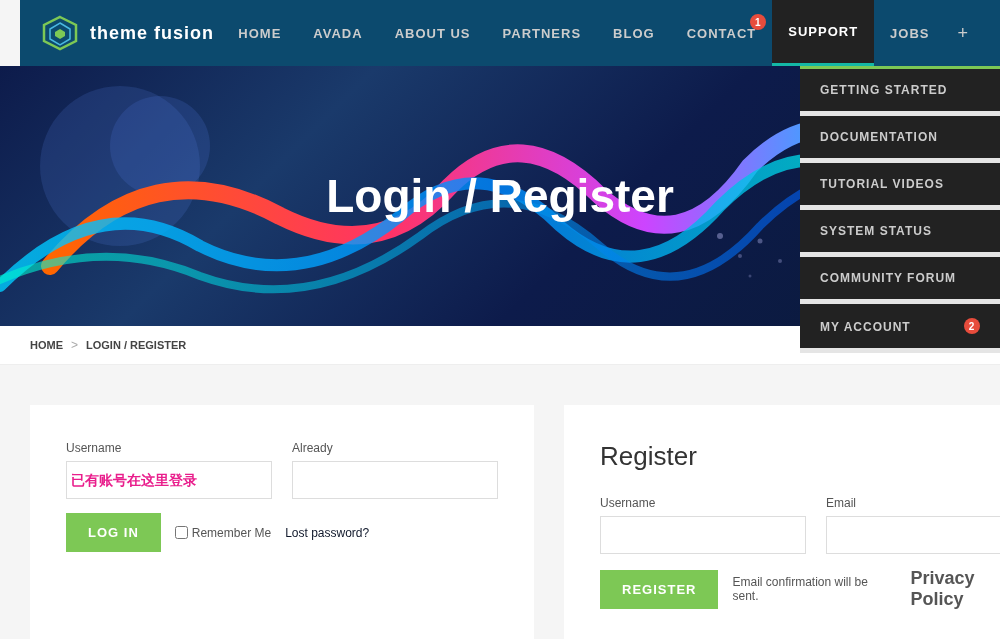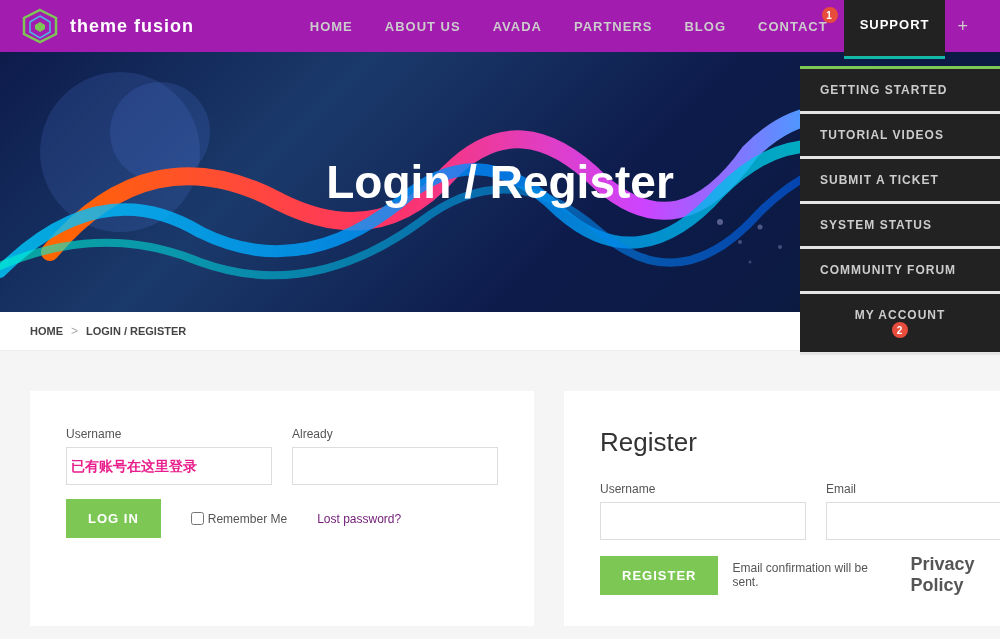--- a/index.html
+++ b/index.html
@@ -1,27 +1,28 @@
 <!DOCTYPE html>
 <html><head>
   <meta charset="utf-8">
   <style>
     * { margin: 0; padding: 0; box-sizing: border-box; }
     body { font-family: Arial, sans-serif; background: #f5f5f5; overflow-x: hidden; }
 
     
     .header {
-      background: #a21caf;
+      background: #0c4a6e;
       display: flex;
       align-items: center;
       justify-content: space-between;
       padding: 0 20px;
-      height: 52px;
+      height: 66px;
       position: relative;
       z-index: 100;
+      margin-left: 20px;
     }
     .logo {
       display: flex;
       align-items: center;
       gap: 10px;
     }
     .logo-icon {
       width: 40px;
       height: 40px;
     }
@@ -88,21 +89,21 @@
       border-top: 3px solid #7dc855;
     }
     .dropdown-item {
       color: #ccc;
       font-size: 12px;
       font-weight: 600;
       letter-spacing: 1px;
       padding: 14px 20px;
       cursor: pointer;
       text-transform: uppercase;
-      border-bottom: 3px solid #e5e5e5;
+      border-bottom: 5px solid #e5e5e5;
       display: flex;
       align-items: center;
       justify-content: space-between;
       position: relative;
     }
     .dropdown-badge {
       background: #e74c3c;
       color: #fff;
       font-size: 10px;
       border-radius: 50%;
@@ -208,21 +209,21 @@
       font-size: 14px;
       outline: none;
       color: #e91e8c;
       font-weight: bold;
     }
     .form-input.placeholder-pink::placeholder { color: #e91e8c; }
 
     .login-actions {
       display: flex;
       align-items: center;
-      gap: 30px;
+      gap: 14px;
       margin-top: 14px;
     }
     .btn-login {
       background: #7dc855;
       color: #fff;
       border: none;
       padding: 12px 22px;
       font-size: 13px;
       font-weight: 700;
       letter-spacing: 1px;
@@ -242,21 +243,21 @@
     }
     .remember-me {
       display: flex;
       align-items: center;
       gap: 4px;
       font-size: 12px;
       color: #555;
     }
     .lost-password {
       font-size: 12px;
-      color: #701a75;
+      color: #0f172a;
       cursor: pointer;
     }
     .register-bottom {
       display: flex;
       align-items: center;
       gap: 14px;
       margin-top: 14px;
     }
     .email-confirm {
       font-size: 12px;
@@ -277,39 +278,40 @@
   <div class="logo">
     <svg class="logo-icon" viewBox="0 0 40 40">
       <polygon points="20,4 36,12 36,28 20,36 4,28 4,12" fill="none" stroke="#7dc855" stroke-width="2.5"></polygon>
       <polygon points="20,10 30,16 30,26 20,32 10,26 10,16" fill="none" stroke="#4ab8e0" stroke-width="1.5"></polygon>
       <polygon points="20,16 25,19 25,23 20,26 15,23 15,19" fill="#7dc855"></polygon>
     </svg>
     <span class="logo-text">theme fusion</span>
   </div>
   <nav class="nav">
     <div class="nav-item">HOME</div>
+    <div class="nav-item">AVADA</div>
     <div class="nav-item">ABOUT US</div>
-    <div class="nav-item">AVADA</div>
     <div class="nav-item">PARTNERS</div>
     <div class="nav-item">BLOG</div>
     <div class="nav-item" style="position:relative;">
       <span>CONTACT</span>
       <span class="nav-badge">1</span>
     </div>
     <div class="nav-item support-active">SUPPORT</div>
+    <div class="nav-item">JOBS</div>
     <div class="nav-plus">+</div>
   </nav>
 
   <div class="support-dropdown">
     <div class="dropdown-item">GETTING STARTED</div>
+    <div class="dropdown-item">DOCUMENTATION</div>
     <div class="dropdown-item">TUTORIAL VIDEOS</div>
-    <div class="dropdown-item">SUBMIT A TICKET</div>
     <div class="dropdown-item">SYSTEM STATUS</div>
     <div class="dropdown-item">COMMUNITY FORUM</div>
-    <div class="dropdown-item" style="display:flex;align-items:center;justify-content:space-between;flex-direction:column;">
+    <div class="dropdown-item" style="display:flex;align-items:flex-end;justify-content:space-between;">
       <span>MY ACCOUNT</span>
       <span class="dropdown-badge">2</span>
     </div>
   </div>
 </header>
 
 <section class="hero">
   <svg class="hero-decor" viewBox="0 0 1000 260" preserveAspectRatio="none">
 
     <circle cx="120" cy="100" r="80" fill="rgba(100,150,255,0.15)"></circle>

